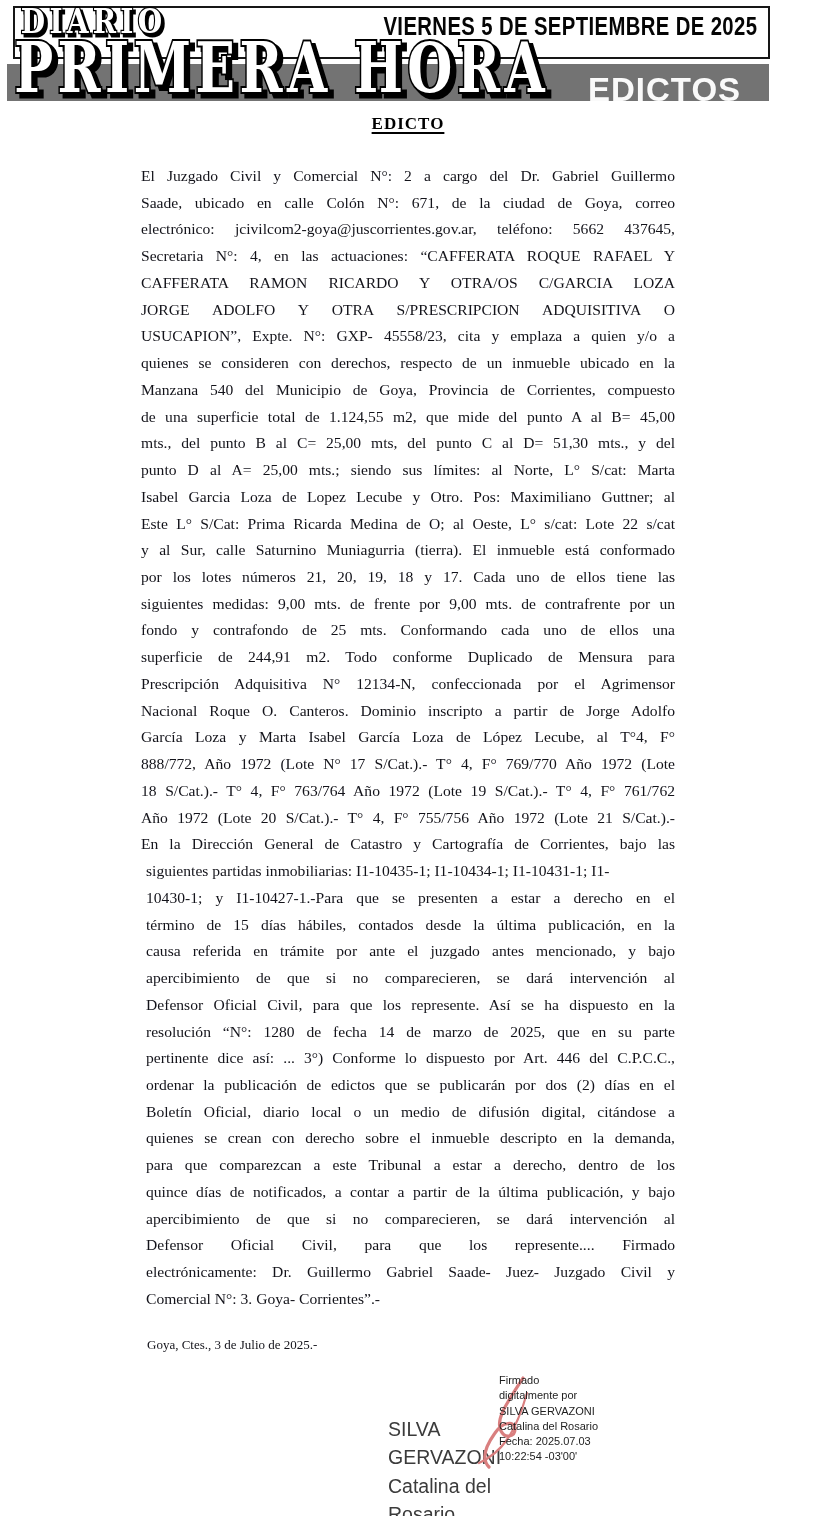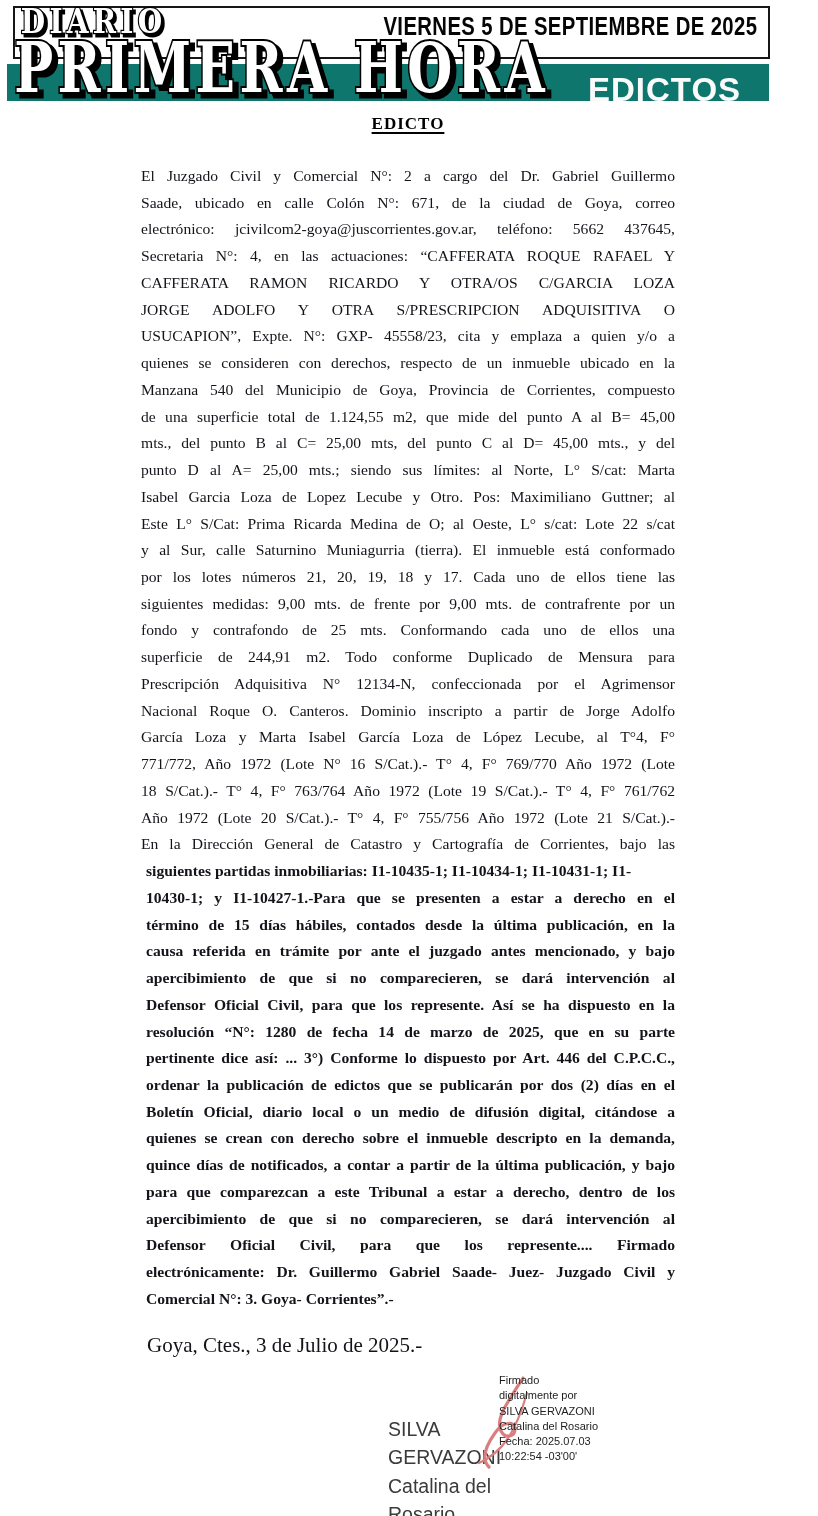--- a/index.html
+++ b/index.html
@@ -20,41 +20,41 @@
                font-weight:bold;font-size:26px;line-height:1;color:#050505;letter-spacing:0.5px;
                transform:scaleX(0.78);transform-origin:100% 50%;white-space:nowrap;}
 
   
   .title{position:absolute;left:141px;top:114px;width:534px;text-align:center;
          font-weight:bold;font-size:17px;letter-spacing:1px;color:#000;
          text-decoration:underline;text-decoration-thickness:2px;text-underline-offset:3px;}
   .body-text{position:absolute;left:141px;top:163px;width:534px;}
   .bline{font-size:15.6px;line-height:26.73px;white-space:normal;color:#13131a;}
   .bline.j{text-align:justify;text-align-last:justify;text-justify:inter-word;}
-  .bline.ind{padding-left:5px;font-weight:bold;}
-  .closing-date{position:absolute;left:147px;top:1332px;font-size:21px;line-height:26.7px;color:#13131a;}
+  .bline.ind{padding-left:5px;}
+  .closing-date{position:absolute;left:147px;top:1332px;font-size:13px;line-height:26.7px;color:#13131a;}
 
   
   .sig-name{position:absolute;left:388px;top:1415px;width:140px;
             font-family:Liberation Sans, sans-serif;
             font-size:19.5px;line-height:28.4px;color:#3b3b3b;}
   .sig-flourish{position:absolute;left:471px;top:1375px;z-index:1;}
   .sig-details{position:absolute;left:499px;top:1373px;width:120px;z-index:2;
                font-family:"Liberation Sans","DejaVu Sans",sans-serif;
                font-size:11px;line-height:15.3px;color:#1d1d1d;white-space:nowrap;}
 </style>
 </head>
 <body>
 
 <div class="page">
 
   <div>
     <div class="mast-box"></div>
 
-    <div class="band" style="background: #0f766e; text-align: right;">
+    <div class="band" style="background: #737373; text-align: right;">
       <div class="edictos">EDICTOS</div>
     </div>
 
     <svg class="diario-svg" width="200" height="48">
       <g transform="scale(0.85 1)">
         <text class="logo-shadow" x="4" y="33" font-size="33" letter-spacing="5" stroke-width="3">DIARIO</text>
         <text class="logo-text" x="1" y="30" font-size="33" letter-spacing="5" stroke-width="2.6">DIARIO</text>
       </g>
     </svg>
 
@@ -74,49 +74,49 @@
       <div class="bline j">El Juzgado Civil y Comercial N°: 2 a cargo del Dr. Gabriel Guillermo</div>
       <div class="bline j">Saade, ubicado en calle Colón N°: 671, de la ciudad de Goya, correo</div>
       <div class="bline j">electrónico: jcivilcom2-goya@juscorrientes.gov.ar, teléfono: 5662 437645,</div>
       <div class="bline j">Secretaria N°: 4, en las actuaciones: “CAFFERATA ROQUE RAFAEL Y</div>
       <div class="bline j">CAFFERATA RAMON RICARDO Y OTRA/OS C/GARCIA LOZA</div>
       <div class="bline j">JORGE ADOLFO Y OTRA S/PRESCRIPCION ADQUISITIVA O</div>
       <div class="bline j">USUCAPION”, Expte. N°: GXP- 45558/23, cita y emplaza a quien y/o a</div>
       <div class="bline j">quienes se consideren con derechos, respecto de un inmueble ubicado en la</div>
       <div class="bline j">Manzana 540 del Municipio de Goya, Provincia de Corrientes, compuesto</div>
       <div class="bline j">de una superficie total de 1.124,55 m2, que mide del punto A al B= 45,00</div>
-      <div class="bline j">mts., del punto B al C= 25,00 mts, del punto C al D= 45,00 mts., y del</div>
+      <div class="bline j">mts., del punto B al C= 25,00 mts, del punto C al D= 51,30 mts., y del</div>
       <div class="bline j">punto D al A= 25,00 mts.; siendo sus límites: al Norte, L° S/cat: Marta</div>
       <div class="bline j">Isabel Garcia Loza de Lopez Lecube y Otro. Pos: Maximiliano Guttner; al</div>
       <div class="bline j">Este L° S/Cat: Prima Ricarda Medina de O; al Oeste, L° s/cat: Lote 22 s/cat</div>
       <div class="bline j">y al Sur, calle Saturnino Muniagurria (tierra). El inmueble está conformado</div>
       <div class="bline j">por los lotes números 21, 20, 19, 18 y 17. Cada uno de ellos tiene las</div>
       <div class="bline j">siguientes medidas: 9,00 mts. de frente por 9,00 mts. de contrafrente por un</div>
       <div class="bline j">fondo y contrafondo de 25 mts. Conformando cada uno de ellos una</div>
       <div class="bline j">superficie de 244,91 m2. Todo conforme Duplicado de Mensura para</div>
       <div class="bline j">Prescripción Adquisitiva N° 12134-N, confeccionada por el Agrimensor</div>
       <div class="bline j">Nacional Roque O. Canteros. Dominio inscripto a partir de Jorge Adolfo</div>
       <div class="bline j">García Loza y Marta Isabel García Loza de López Lecube, al T°4, F°</div>
-      <div class="bline j">771/772, Año 1972 (Lote N° 16 S/Cat.).- T° 4, F° 769/770 Año 1972 (Lote</div>
+      <div class="bline j">888/772, Año 1972 (Lote N° 17 S/Cat.).- T° 4, F° 769/770 Año 1972 (Lote</div>
       <div class="bline j">18 S/Cat.).- T° 4, F° 763/764 Año 1972 (Lote 19 S/Cat.).- T° 4, F° 761/762</div>
       <div class="bline j">Año 1972 (Lote 20 S/Cat.).- T° 4, F° 755/756 Año 1972 (Lote 21 S/Cat.).-</div>
       <div class="bline j">En la Dirección General de Catastro y Cartografía de Corrientes, bajo las</div>
       <div class="bline ind">siguientes partidas inmobiliarias: I1-10435-1; I1-10434-1; I1-10431-1; I1-</div>
       <div class="bline j ind">10430-1; y I1-10427-1.-Para que se presenten a estar a derecho en el</div>
       <div class="bline j ind">término de 15 días hábiles, contados desde la última publicación, en la</div>
       <div class="bline j ind">causa referida en trámite por ante el juzgado antes mencionado, y bajo</div>
       <div class="bline j ind">apercibimiento de que si no comparecieren, se dará intervención al</div>
       <div class="bline j ind">Defensor Oficial Civil, para que los represente. Así se ha dispuesto en la</div>
       <div class="bline j ind">resolución “N°: 1280 de fecha 14 de marzo de 2025, que en su parte</div>
       <div class="bline j ind">pertinente dice así: ... 3°) Conforme lo dispuesto por Art. 446 del C.P.C.C.,</div>
       <div class="bline j ind">ordenar la publicación de edictos que se publicarán por dos (2) días en el</div>
       <div class="bline j ind">Boletín Oficial, diario local o un medio de difusión digital, citándose a</div>
       <div class="bline j ind">quienes se crean con derecho sobre el inmueble descripto en la demanda,</div>
+      <div class="bline j ind">para que comparezcan a este Tribunal a estar a derecho, dentro de los</div>
       <div class="bline j ind">quince días de notificados, a contar a partir de la última publicación, y bajo</div>
-      <div class="bline j ind">para que comparezcan a este Tribunal a estar a derecho, dentro de los</div>
       <div class="bline j ind">apercibimiento de que si no comparecieren, se dará intervención al</div>
       <div class="bline j ind">Defensor Oficial Civil, para que los represente.... Firmado</div>
       <div class="bline j ind">electrónicamente: Dr. Guillermo Gabriel Saade- Juez- Juzgado Civil y</div>
       <div class="bline ind">Comercial N°: 3. Goya- Corrientes”.-</div>
     </div>
 
   <div class="closing-date">Goya, Ctes., 3 de Julio de 2025.-</div>
 
   <div>
     <div class="sig-name">

